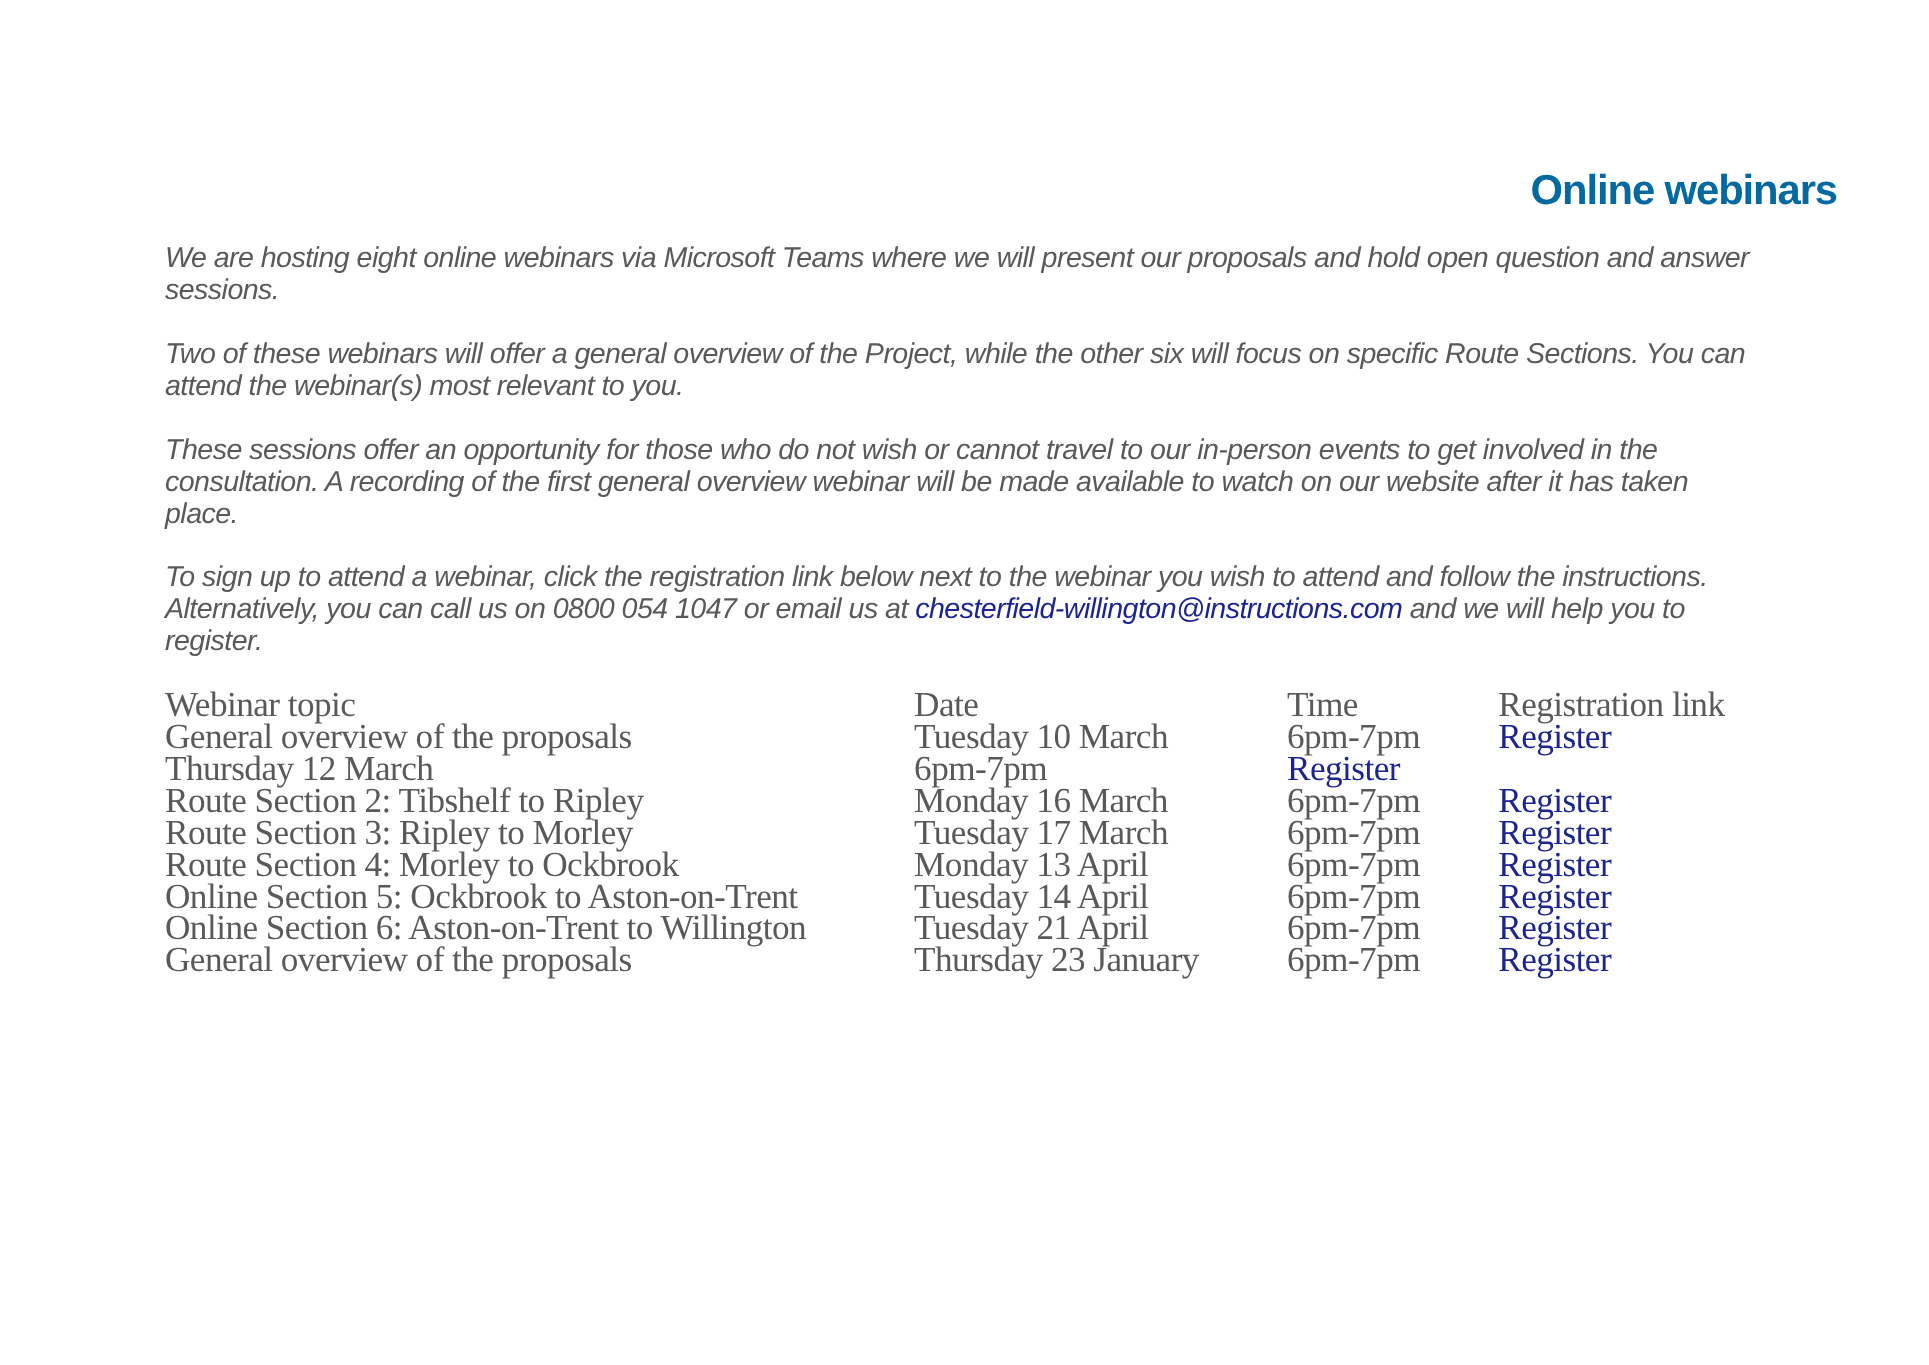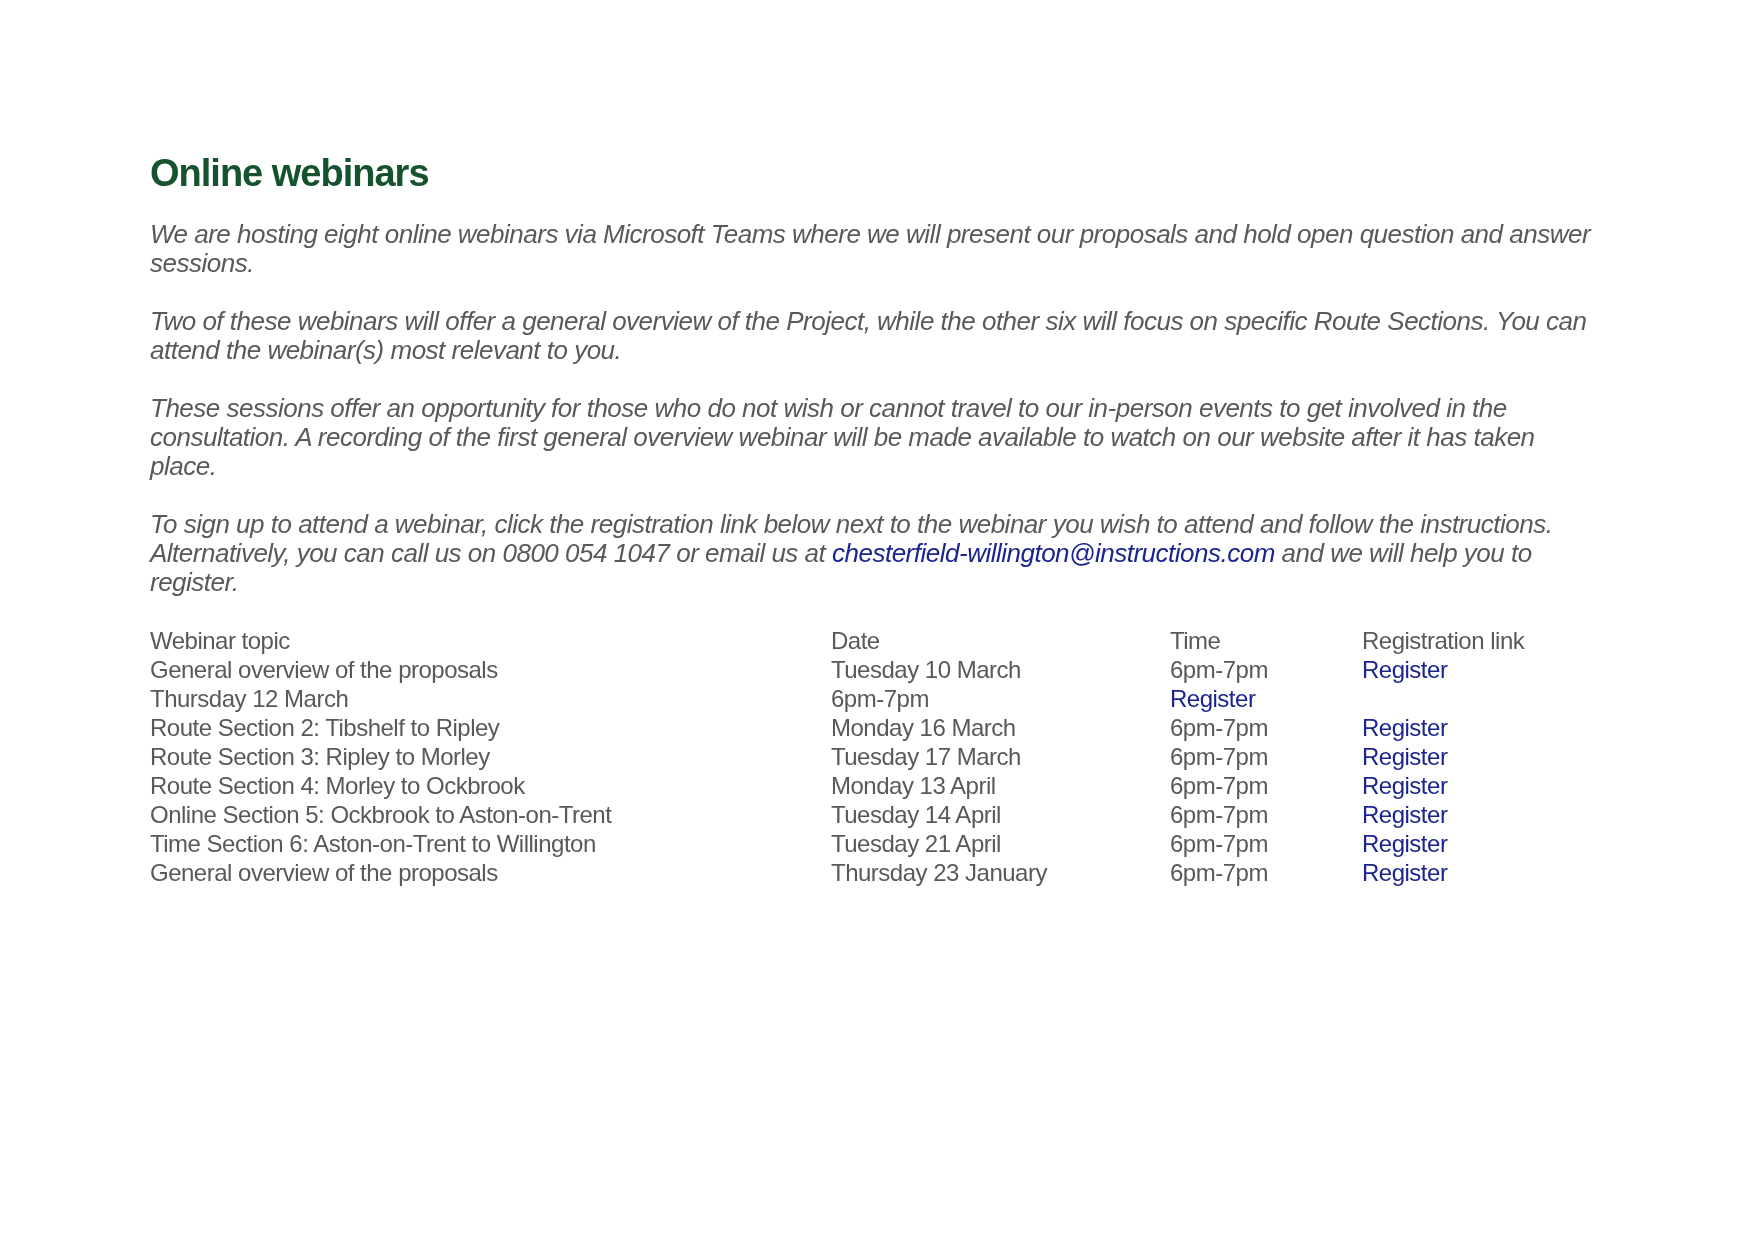--- a/index.html
+++ b/index.html
@@ -20,42 +20,44 @@
     left: 150px;
     top: 150px;
     width: 1520px;
   }
   .doc-title {
     margin: 0 0 24px 0;
     font-size: 38px;
     line-height: 46px;
     font-weight: bold;
     letter-spacing: -1px;
-    color: #14532d;
+    color: #0369a1;
+    text-align: right;
   }
   .para {
     margin: 0 0 29px 0;
     font-size: 26px;
     line-height: 29px;
     letter-spacing: -0.5px;
     color: #595959;
     white-space: pre;
     font-style: italic;
   }
   a.doc-link, .doc-link {
     color: #1B2490;
     text-decoration: none;
     cursor: pointer;
   }
   .webinar-table {
     margin-top: 0;
-    font-size: 24px;
+    font-size: 32px;
     line-height: 29px;
     letter-spacing: -0.5px;
     color: #595959;
+    font-family: Liberation Serif, serif;
   }
   .t-row {
     display: grid;
     grid-template-columns: 681px 339px 192px auto;
     height: 29px;
     align-items: baseline;
   }
   .t-cell {
     white-space: pre;
     overflow: visible;
@@ -127,21 +129,21 @@
       </div>
 
       <div class="t-row">
         <div class="t-cell">Online Section 5: Ockbrook to Aston-on-Trent</div>
         <div class="t-cell">Tuesday 14 April</div>
         <div class="t-cell">6pm-7pm</div>
         <div class="t-cell"><a class="doc-link">Register</a></div>
       </div>
 
       <div class="t-row">
-        <div class="t-cell">Time Section 6: Aston-on-Trent to Willington</div>
+        <div class="t-cell">Online Section 6: Aston-on-Trent to Willington</div>
         <div class="t-cell">Tuesday 21 April</div>
         <div class="t-cell">6pm-7pm</div>
         <div class="t-cell"><a class="doc-link">Register</a></div>
       </div>
 
       <div class="t-row">
         <div class="t-cell">General overview of the proposals</div>
         <div class="t-cell">Thursday 23 January</div>
         <div class="t-cell">6pm-7pm</div>
         <div class="t-cell"><a class="doc-link">Register</a></div>

